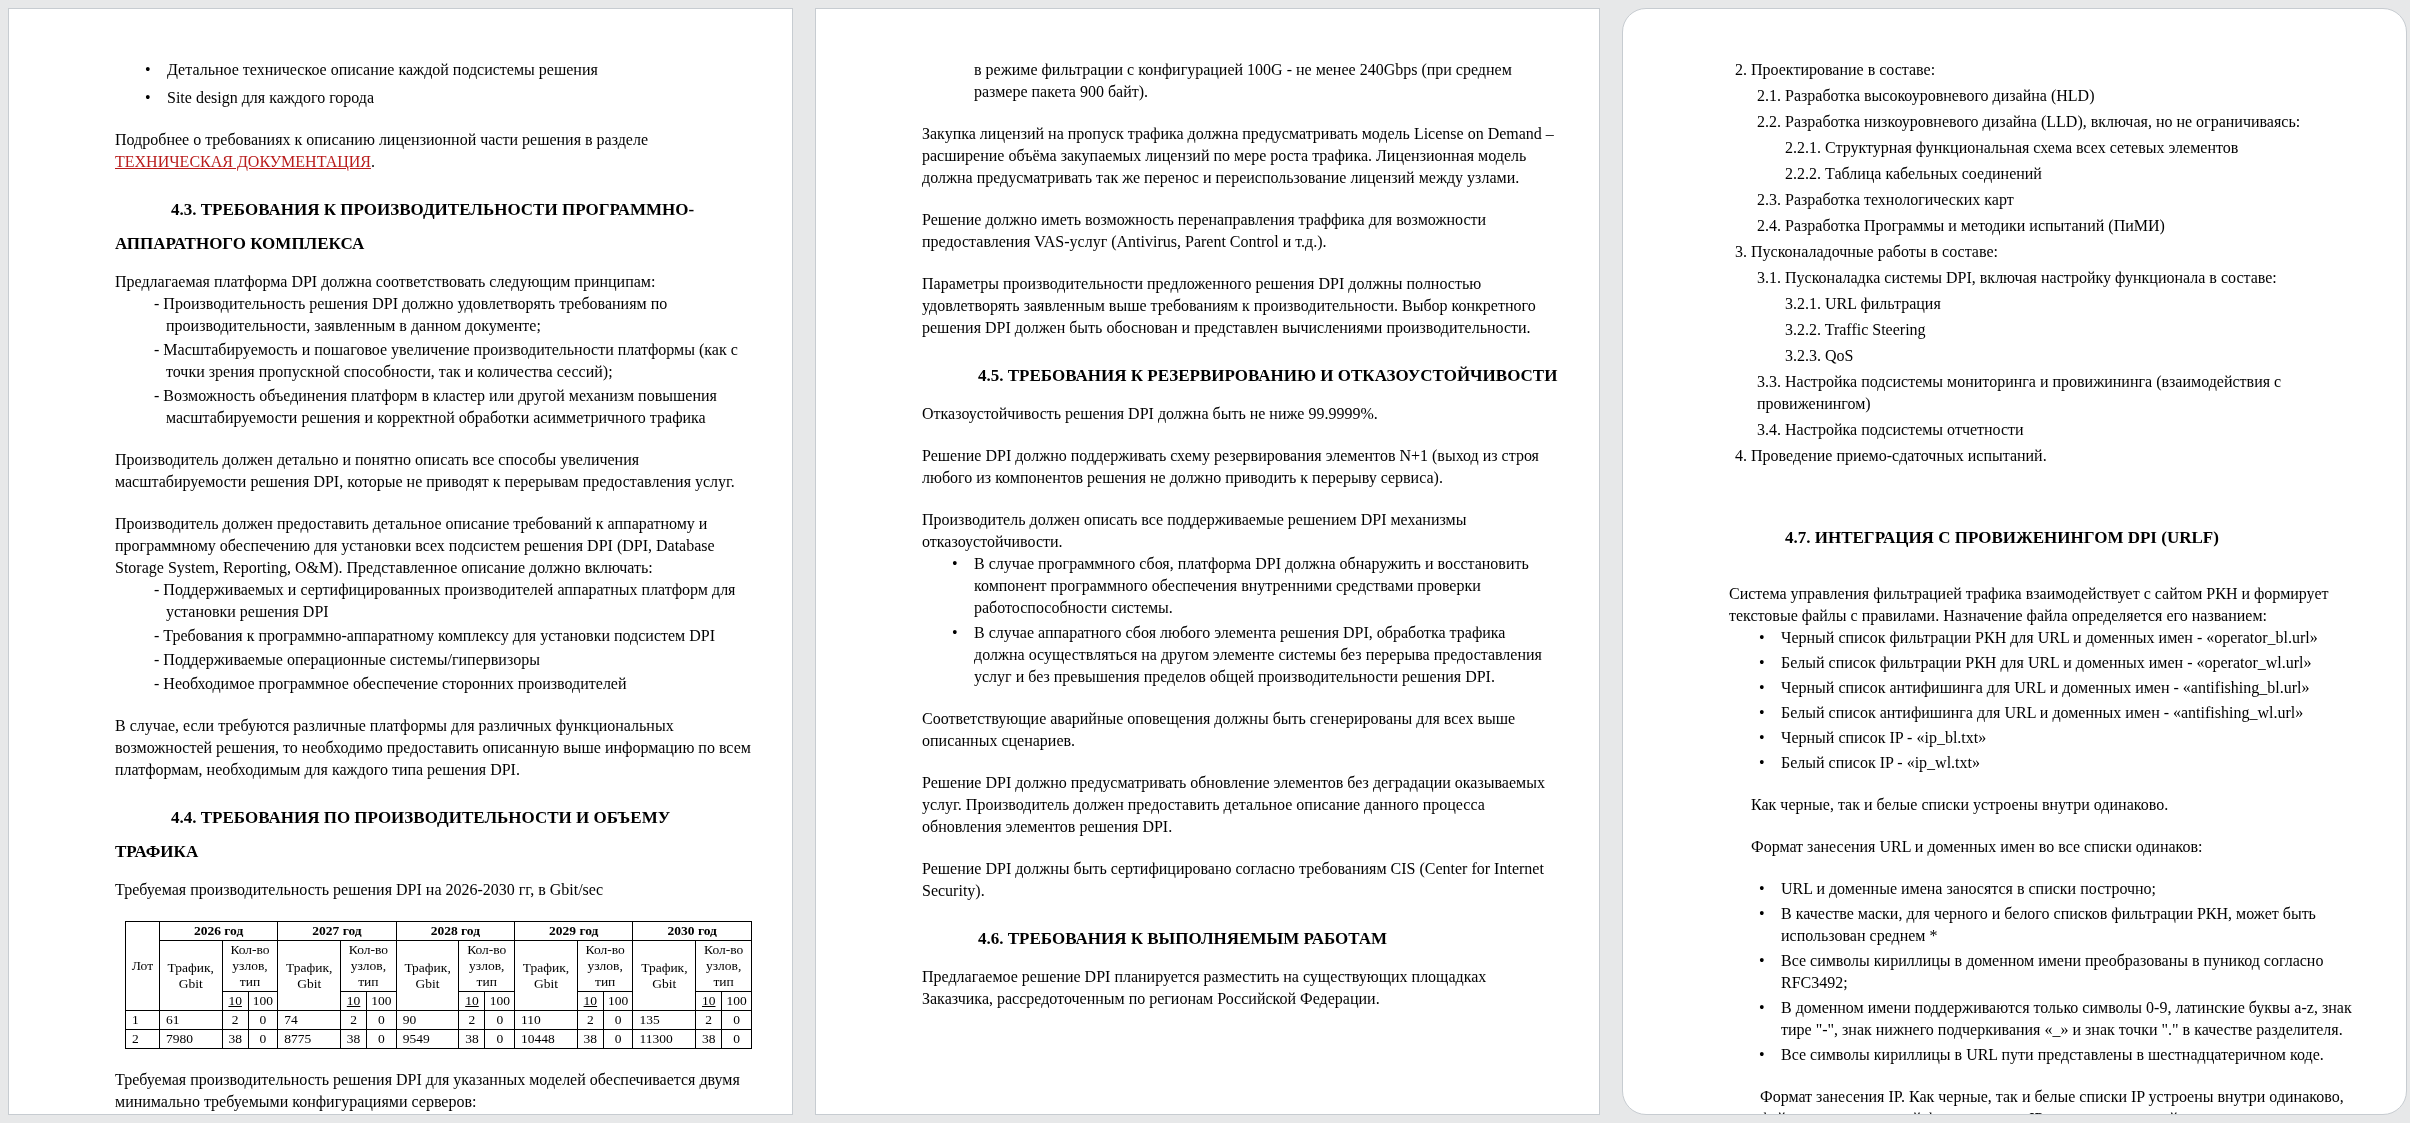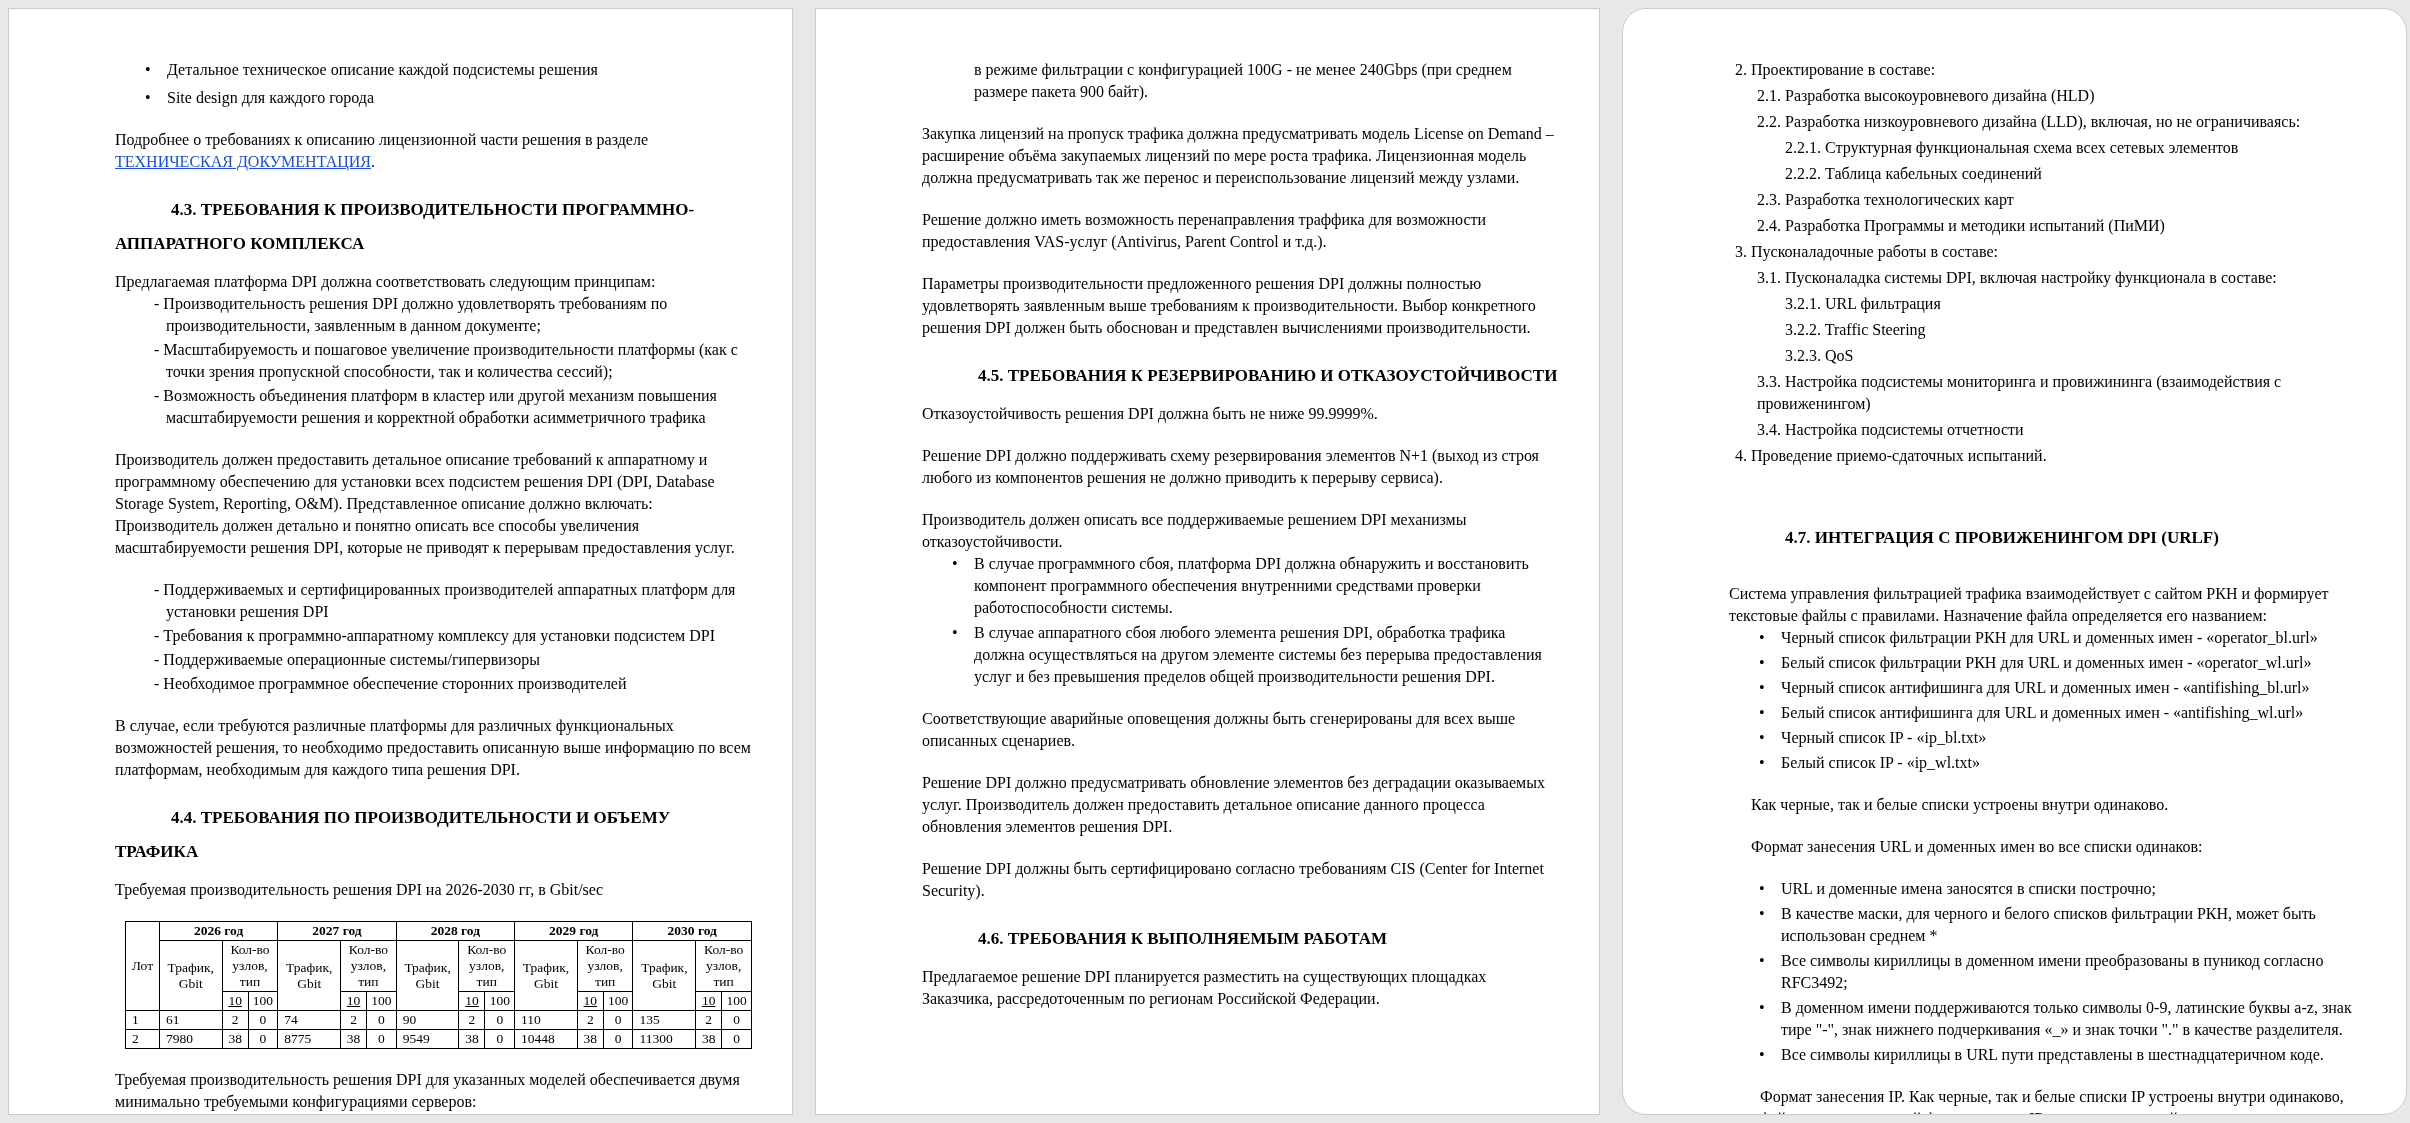--- a/index.html
+++ b/index.html
@@ -21,21 +21,21 @@
   .di{padding-left:51px;text-indent:-12px;margin-bottom:2px;}
   
   .l1{padding-left:6px;margin-bottom:4px;}
   .l2{padding-left:28px;margin-bottom:4px;}
   .l3{padding-left:56px;margin-bottom:4px;}
   
   .ind22{padding-left:22px;}
   .ind31{padding-left:31px;}
   .ind52{padding-left:52px;}
   
-  .doclink{color:#1d4ed8;text-decoration:underline;cursor:pointer;}
+  .doclink{color:#b91c1c;text-decoration:underline;cursor:pointer;}
   
   table.perf{border-collapse:collapse;margin:0 0 20px 10px;font-size:13.5px;line-height:16px;}
   table.perf td{border:1px solid #000;text-align:center;vertical-align:middle;padding:1px 2px;}
   table.perf .yr{font-weight:bold;}
   table.perf .lab{height:46px;}
   table.perf .lot-c{width:33px;}
   table.perf .tr-c{width:64px;}
   table.perf .n10{width:25px;text-decoration:underline;}
   table.perf .n100{width:27px;}
   table.perf .dl{text-align:left;padding-left:6px;}
@@ -57,23 +57,23 @@
 
     <h2 class="sec">4.3. ТРЕБОВАНИЯ К ПРОИЗВОДИТЕЛЬНОСТИ ПРОГРАММНО-АППАРАТНОГО КОМПЛЕКСА</h2>
 
     <p class="para mb0">Предлагаемая платформа DPI должна соответствовать следующим принципам:</p>
     <div class="dlist">
       <div class="di">- Производительность решения DPI должно удовлетворять требованиям по производительности, заявленным в данном документе;</div>
       <div class="di">- Масштабируемость и пошаговое увеличение производительности платформы (как с точки зрения пропускной способности, так и количества сессий);</div>
       <div class="di">- Возможность объединения платформ в кластер или другой механизм повышения масштабируемости решения и корректной обработки асимметричного трафика</div>
     </div>
 
+    <p class="para">Производитель должен детально и понятно описать все способы увеличения масштабируемости решения DPI, которые не приводят к перерывам предоставления услуг.</p>
+
     <p class="para mb0">Производитель должен предоставить детальное описание требований к аппаратному и программному обеспечению для установки всех подсистем решения DPI (DPI, Database Storage System, Reporting, O&amp;M). Представленное описание должно включать:</p>
-
-    <p class="para">Производитель должен детально и понятно описать все способы увеличения масштабируемости решения DPI, которые не приводят к перерывам предоставления услуг.</p>
     <div class="dlist">
       <div class="di">- Поддерживаемых и сертифицированных производителей аппаратных платформ для установки решения DPI</div>
       <div class="di">- Требования к программно-аппаратному комплексу для установки подсистем DPI</div>
       <div class="di">- Поддерживаемые операционные системы/гипервизоры</div>
       <div class="di">- Необходимое программное обеспечение сторонних производителей</div>
     </div>
 
     <p class="para">В случае, если требуются различные платформы для различных функциональных возможностей решения, то необходимо предоставить описанную выше информацию по всем платформам, необходимым для каждого типа решения DPI.</p>
 
     <h2 class="sec">4.4. ТРЕБОВАНИЯ ПО ПРОИЗВОДИТЕЛЬНОСТИ И ОБЪЕМУ ТРАФИКА</h2>

